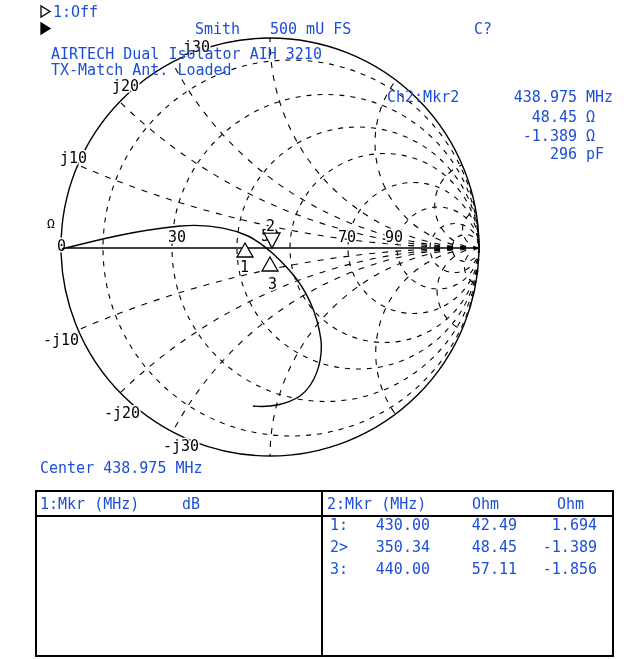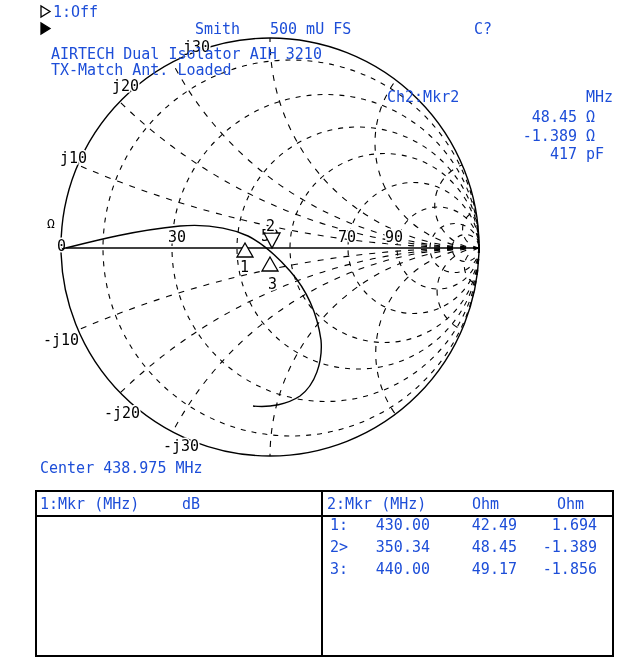--- a/index.html
+++ b/index.html
@@ -84,26 +84,27 @@
 
   <div class="t" style="left:53px;top:4px">1:Off</div>
   <div class="t" style="left:195px;top:21px">Smith</div>
   <div class="t" style="left:270px;top:21px">500 mU FS</div>
   <div class="t" style="left:474px;top:21px">C?</div>
 
   <div class="t" style="left:51px;top:46px">AIRTECH Dual Isolator AIH 3210</div>
   <div class="t" style="left:51px;top:62px">TX-Match Ant. Loaded</div>
 
   <div class="t" style="left:387px;top:89px">Ch2:Mkr2</div>
+  <div class="t ra" style="left:470px;top:89px;width:107px">438.975</div>
   <div class="t" style="left:586px;top:89px">MHz</div>
   <div class="t ra" style="left:470px;top:109px;width:107px">48.45</div>
   <div class="t" style="left:586px;top:109px">Ω</div>
   <div class="t ra" style="left:470px;top:128px;width:107px">-1.389</div>
   <div class="t" style="left:586px;top:128px">Ω</div>
-  <div class="t ra" style="left:470px;top:146px;width:107px">417</div>
+  <div class="t ra" style="left:470px;top:146px;width:107px">296</div>
   <div class="t" style="left:586px;top:146px">pF</div>
 
   <div class="t" style="left:40px;top:460px">Center 438.975 MHz</div>
 
   <div class="tbl">
     <div class="vdiv"></div>
     <div class="hline"></div>
   </div>
   <div class="t" style="left:40px;top:496px">1:Mkr (MHz)</div>
   <div class="t" style="left:182px;top:496px">dB</div>
@@ -116,16 +117,16 @@
   <div class="t ra" style="left:452px;top:517px;width:65px">42.49</div>
   <div class="t ra" style="left:527px;top:517px;width:70px">1.694</div>
 
   <div class="t" style="left:330px;top:539px">2&gt;</div>
   <div class="t ra" style="left:365px;top:539px;width:65px">350.34</div>
   <div class="t ra" style="left:452px;top:539px;width:65px">48.45</div>
   <div class="t ra" style="left:527px;top:539px;width:70px">-1.389</div>
 
   <div class="t" style="left:330px;top:561px">3:</div>
   <div class="t ra" style="left:365px;top:561px;width:65px">440.00</div>
-  <div class="t ra" style="left:452px;top:561px;width:65px">49.17</div>
+  <div class="t ra" style="left:452px;top:561px;width:65px">57.11</div>
   <div class="t ra" style="left:527px;top:561px;width:70px">-1.856</div>
 
 </div>
 
 </body></html>

